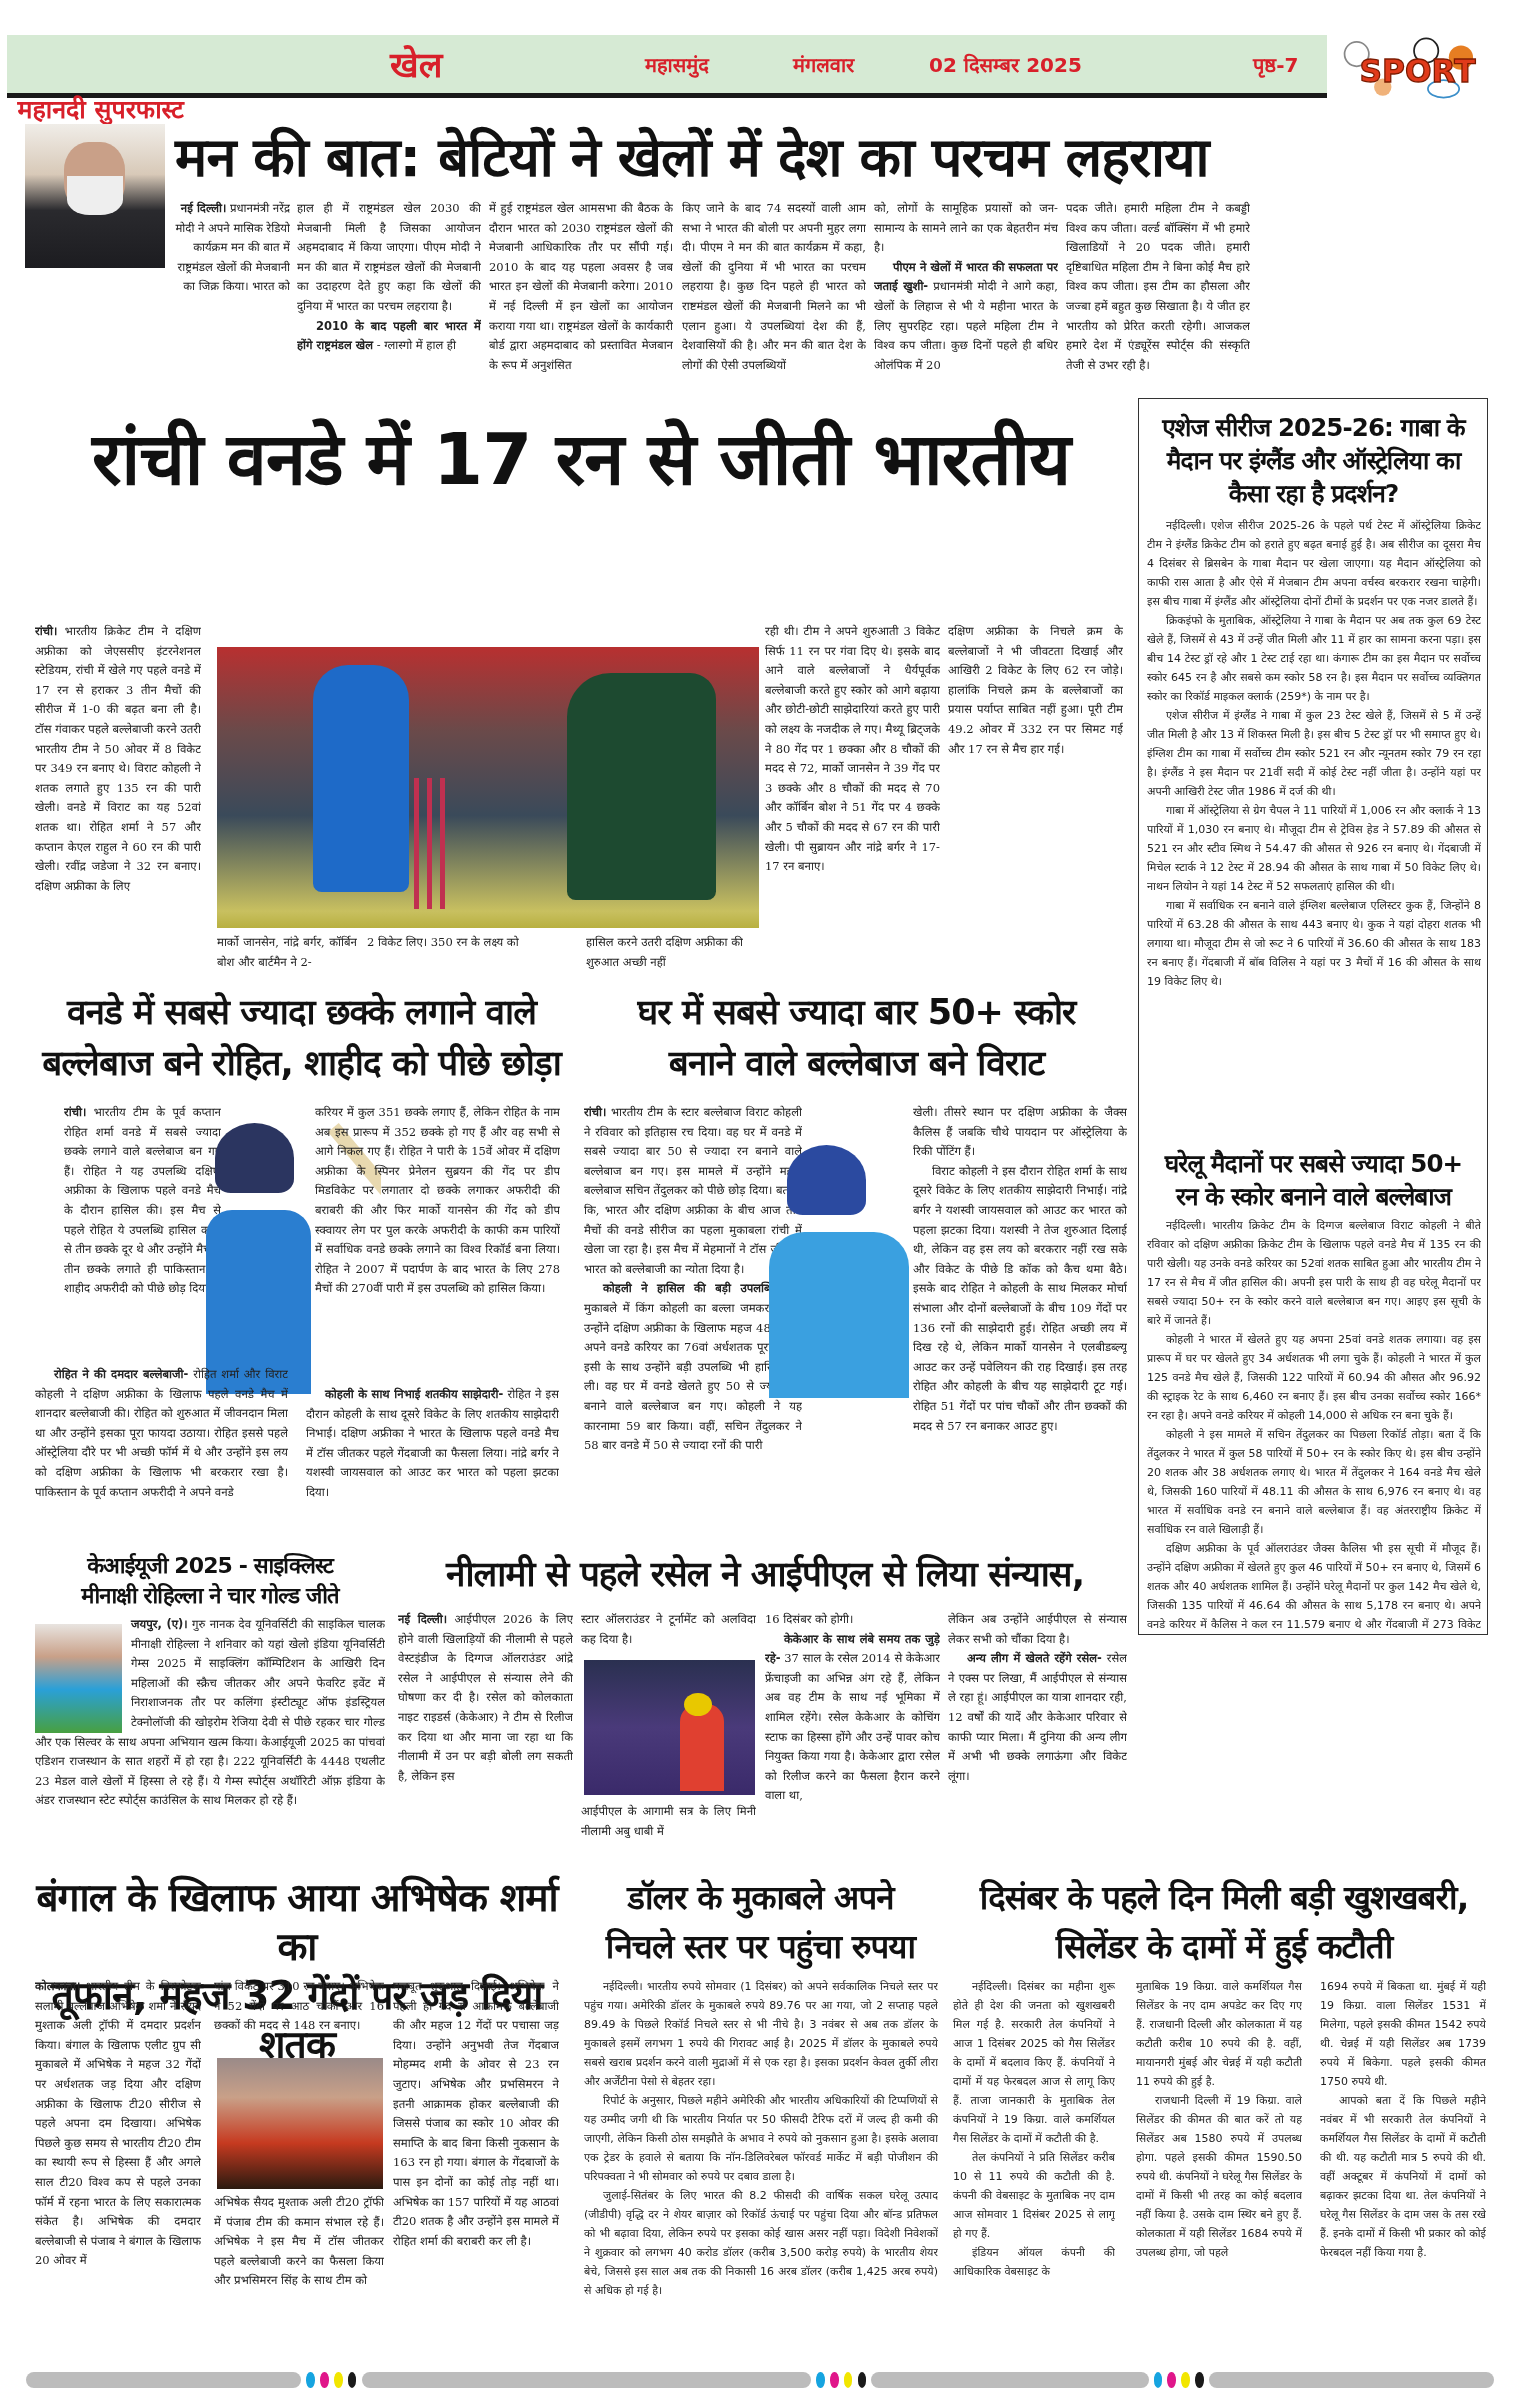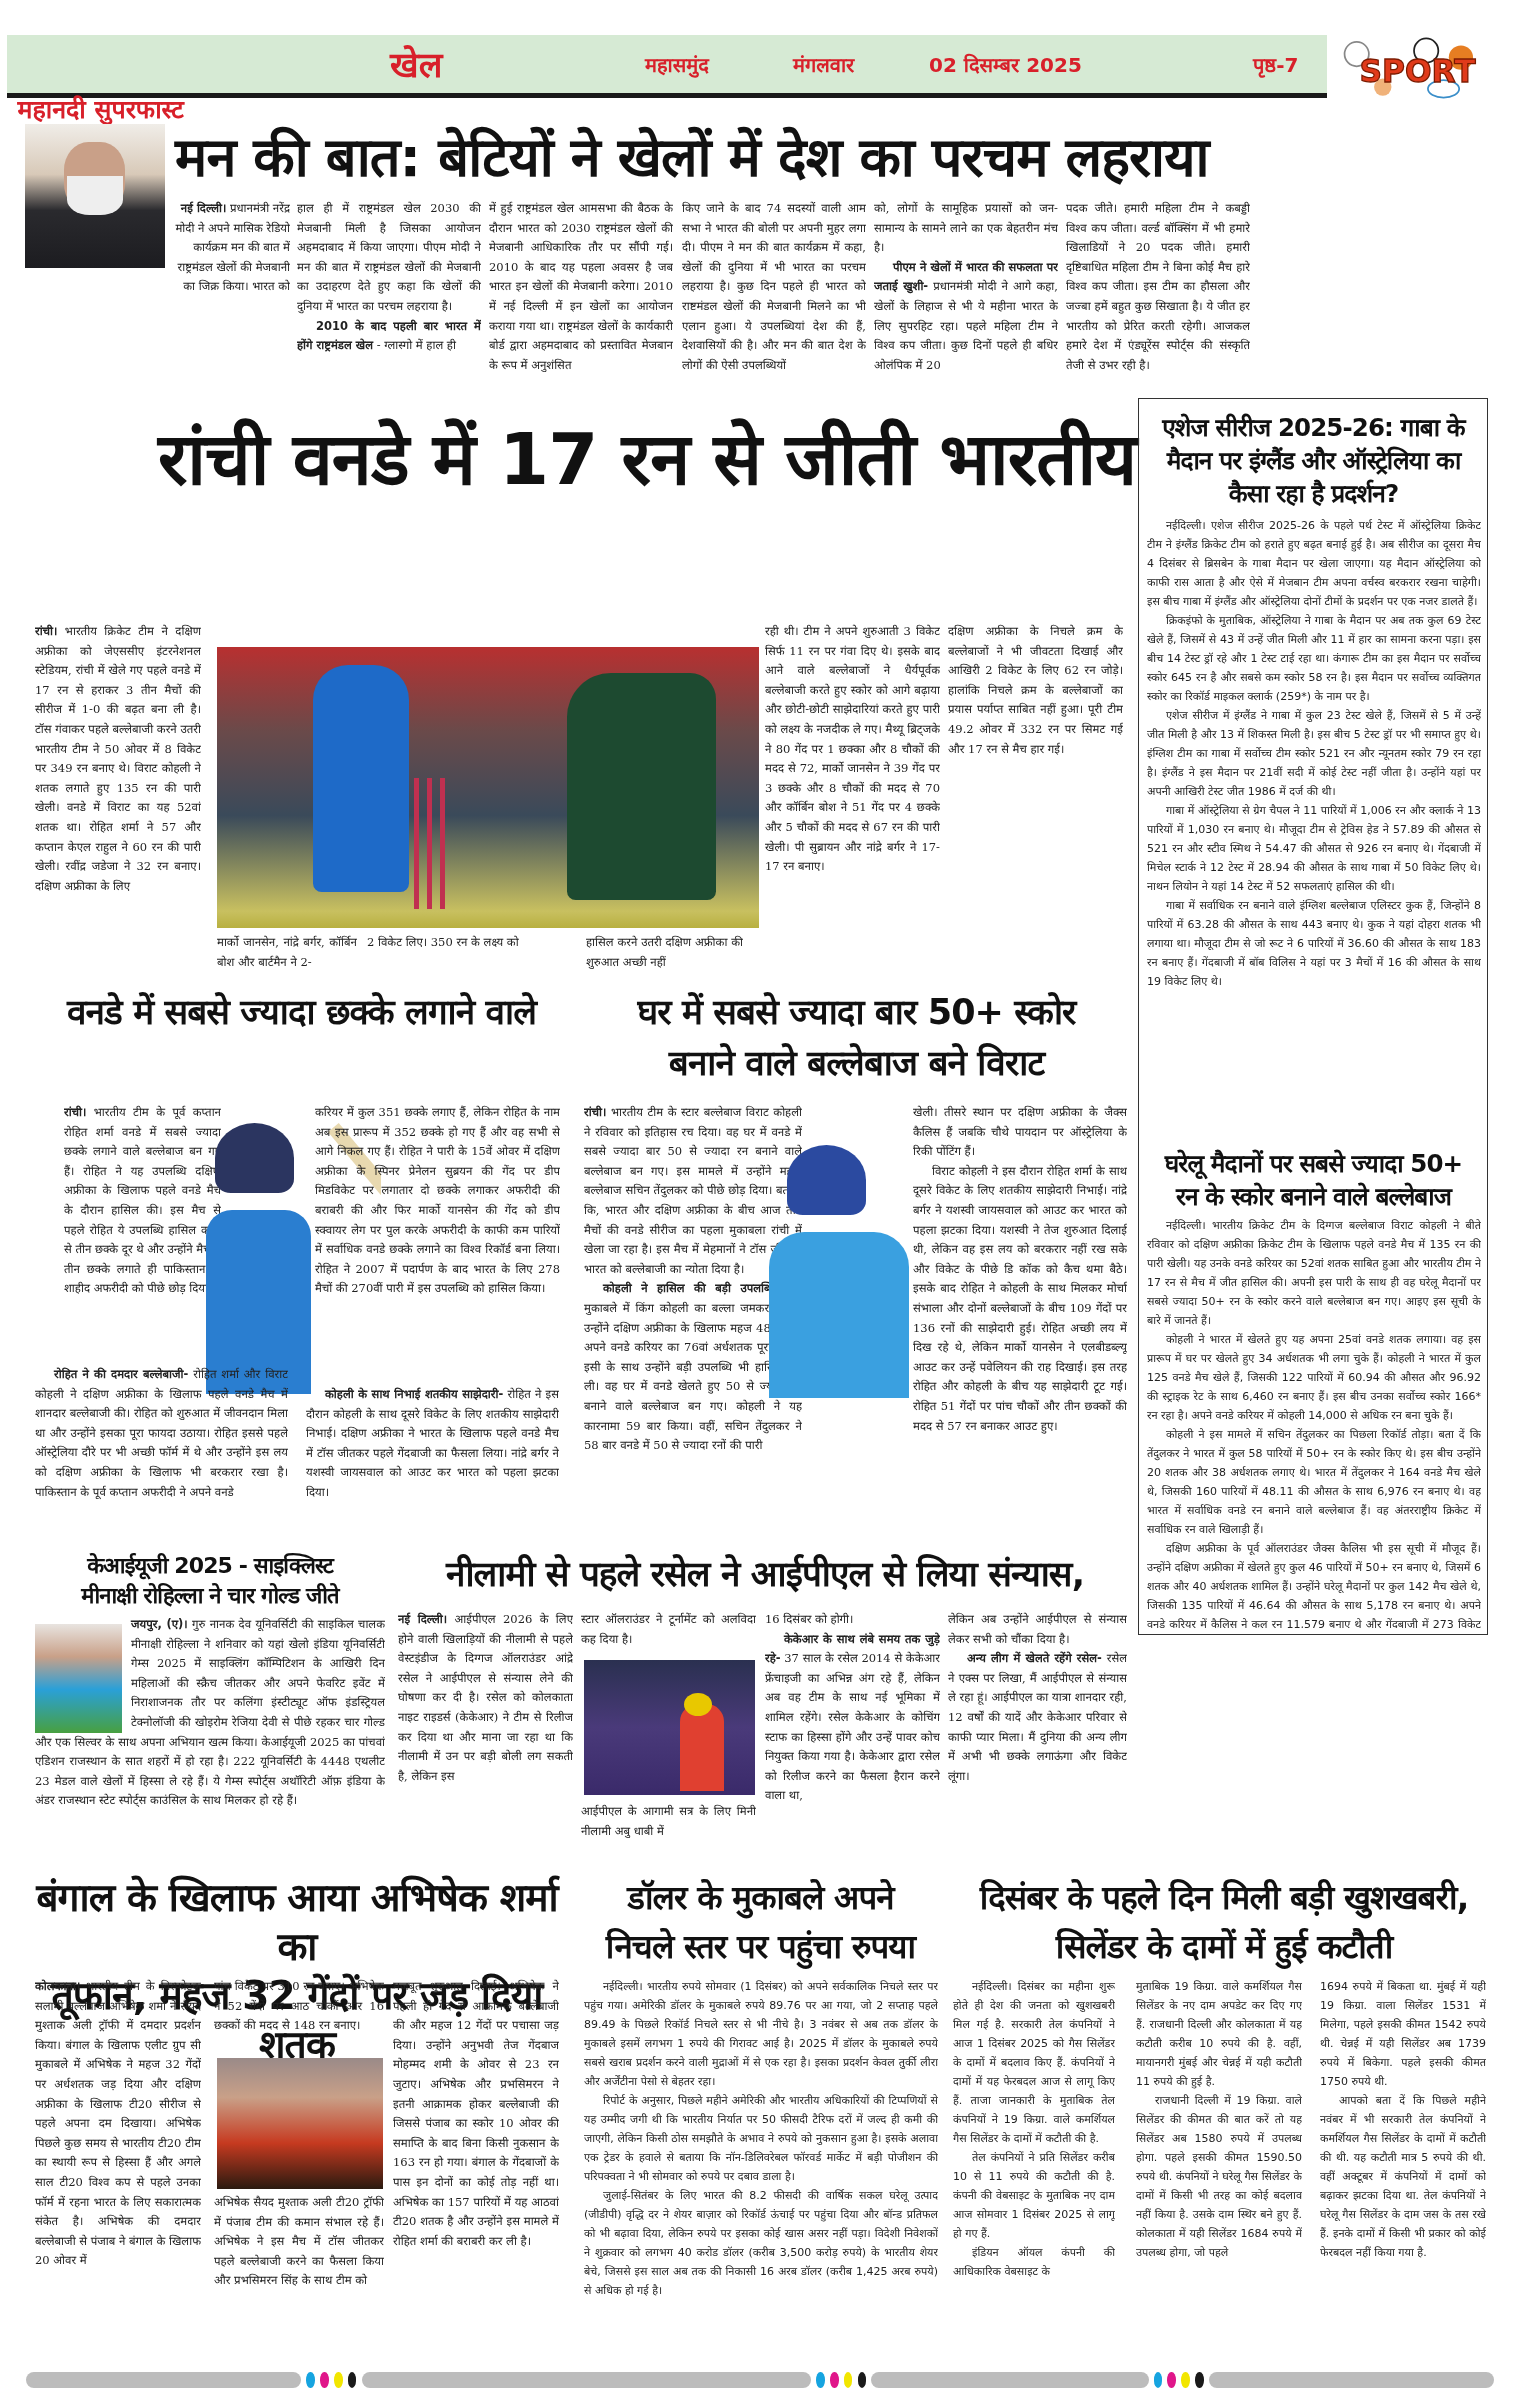--- a/index.html
+++ b/index.html
@@ -54,21 +54,21 @@
   <p class="ind"><b>2010 के बाद पहली बार भारत में होंगे राष्ट्रमंडल खेल</b><span> - ग्लास्गो में हाल ही</span></p>
 </div>
 <div class="abs col" style="left:489px;top:199px;width:184px;">में हुई राष्ट्रमंडल खेल आमसभा की बैठक के दौरान भारत को 2030 राष्ट्रमंडल खेलों की मेजबानी आधिकारिक तौर पर सौंपी गई। 2010 के बाद यह पहला अवसर है जब भारत इन खेलों की मेजबानी करेगा। 2010 में नई दिल्ली में इन खेलों का आयोजन कराया गया था। राष्ट्रमंडल खेलों के कार्यकारी बोर्ड द्वारा अहमदाबाद को प्रस्तावित मेजबान के रूप में अनुशंसित</div>
 <div class="abs col" style="left:682px;top:199px;width:184px;">किए जाने के बाद 74 सदस्यों वाली आम सभा ने भारत की बोली पर अपनी मुहर लगा दी। पीएम ने मन की बात कार्यक्रम में कहा, खेलों की दुनिया में भी भारत का परचम लहराया है। कुछ दिन पहले ही भारत को राष्टमंडल खेलों की मेजबानी मिलने का भी एलान हुआ। ये उपलब्धियां देश की हैं, देशवासियों की है। और मन की बात देश के लोगों की ऐसी उपलब्धियों</div>
 <div class="abs col" style="left:874px;top:199px;width:184px;">
   <p>को, लोगों के सामूहिक प्रयासों को जन-सामान्य के सामने लाने का एक बेहतरीन मंच है।</p>
   <p class="ind"><b>पीएम ने खेलों में भारत की सफलता पर जताई खुशी-</b><span> प्रधानमंत्री मोदी ने आगे कहा, खेलों के लिहाज से भी ये महीना भारत के लिए सुपरहिट रहा। पहले महिला टीम ने विश्व कप जीता। कुछ दिनों पहले ही बधिर ओलंपिक में 20</span></p>
 </div>
 <div class="abs col" style="left:1066px;top:199px;width:184px;">पदक जीते। हमारी महिला टीम ने कबड्डी विश्व कप जीता। वर्ल्ड बॉक्सिंग में भी हमारे खिलाडियों ने 20 पदक जीते। हमारी दृष्टिबाधित महिला टीम ने बिना कोई मैच हारे विश्व कप जीता। इस टीम का हौसला और जज्बा हमें बहुत कुछ सिखाता है। ये जीत हर भारतीय को प्रेरित करती रहेगी। आजकल हमारे देश में एंड्यूरेंस स्पोर्ट्स की संस्कृति तेजी से उभर रही है।</div>
 
-<div class="abs hl" style="left:26px;top:411px;width:1110px;font-size:72px;text-align:right;line-height:96px;">
+<div class="abs hl" style="left:26px;top:411px;width:1110px;font-size:72px;text-align:center;line-height:96px;">
   <div>रांची वनडे में 17 रन से जीती भारतीय</div>
 </div>
 <div class="abs col" style="left:35px;top:622px;width:166px;height:376px;">
   <b>रांची।</b><span> भारतीय क्रिकेट टीम ने दक्षिण अफ्रीका को जेएससीए इंटरनेशनल स्टेडियम, रांची में खेले गए पहले वनडे में 17 रन से हराकर 3 तीन मैचों की सीरीज में 1-0 की बढ़त बना ली है। टॉस गंवाकर पहले बल्लेबाजी करने उतरी भारतीय टीम ने 50 ओवर में 8 विकेट पर 349 रन बनाए थे। विराट कोहली ने शतक लगाते हुए 135 रन की पारी खेली। वनडे में विराट का यह 52वां शतक था। रोहित शर्मा ने 57 और कप्तान केएल राहुल ने 60 रन की पारी खेली। रवींद्र जडेजा ने 32 रन बनाए। दक्षिण अफ्रीका के लिए</span>
 </div>
 <div class="abs photo" style="left:217px;top:647px;width:542px;height:281px;background:linear-gradient(180deg,#b83030 0%,#6a4a4a 30%,#3a4a5a 60%,#c8c060 94%,#b8b040 100%);">
   <div style="position:absolute;left:96px;top:17.5px;width:96px;height:227px;background:#1e6ac8;border-radius:35px 35px 8.7px 8.7px;"></div>
   <div style="position:absolute;left:197px;top:131px;width:5.2px;height:131px;background:#c03050;"></div>
   <div style="position:absolute;left:210px;top:131px;width:5.2px;height:131px;background:#c03050;"></div>
   <div style="position:absolute;left:223px;top:131px;width:5.2px;height:131px;background:#c03050;"></div>
@@ -94,20 +94,21 @@
 <div class="abs hl" style="left:1152px;top:1147px;width:323px;font-size:24.5px;text-align:center;line-height:33px;">घरेलू मैदानों पर सबसे ज्यादा 50+ रन के स्कोर बनाने वाले बल्लेबाज</div>
 <div class="abs sans" style="left:1147px;top:1216px;width:334px;height:412px;">
   <p class="ind">नईदिल्ली। भारतीय क्रिकेट टीम के दिग्गज बल्लेबाज विराट कोहली ने बीते रविवार को दक्षिण अफ्रीका क्रिकेट टीम के खिलाफ पहले वनडे मैच में 135 रन की पारी खेली। यह उनके वनडे करियर का 52वां शतक साबित हुआ और भारतीय टीम ने 17 रन से मैच में जीत हासिल की। अपनी इस पारी के साथ ही वह घरेलू मैदानों पर सबसे ज्यादा 50+ रन के स्कोर करने वाले बल्लेबाज बन गए। आइए इस सूची के बारे में जानते हैं।</p>
   <p class="ind">कोहली ने भारत में खेलते हुए यह अपना 25वां वनडे शतक लगाया। वह इस प्रारूप में घर पर खेलते हुए 34 अर्धशतक भी लगा चुके हैं। कोहली ने भारत में कुल 125 वनडे मैच खेले हैं, जिसकी 122 पारियों में 60.94 की औसत और 96.92 की स्ट्राइक रेट के साथ 6,460 रन बनाए हैं। इस बीच उनका सर्वोच्च स्कोर 166* रन रहा है। अपने वनडे करियर में कोहली 14,000 से अधिक रन बना चुके हैं।</p>
   <p class="ind">कोहली ने इस मामले में सचिन तेंदुलकर का पिछला रिकॉर्ड तोड़ा। बता दें कि तेंदुलकर ने भारत में कुल 58 पारियों में 50+ रन के स्कोर किए थे। इस बीच उन्होंने 20 शतक और 38 अर्धशतक लगाए थे। भारत में तेंदुलकर ने 164 वनडे मैच खेले थे, जिसकी 160 पारियों में 48.11 की औसत के साथ 6,976 रन बनाए थे। वह भारत में सर्वाधिक वनडे रन बनाने वाले बल्लेबाज हैं। वह अंतरराष्ट्रीय क्रिकेट में सर्वाधिक रन वाले खिलाड़ी हैं।</p>
   <p class="ind">दक्षिण अफ्रीका के पूर्व ऑलराउंडर जैक्स कैलिस भी इस सूची में मौजूद हैं। उन्होंने दक्षिण अफ्रीका में खेलते हुए कुल 46 पारियों में 50+ रन बनाए थे, जिसमें 6 शतक और 40 अर्धशतक शामिल हैं। उन्होंने घरेलू मैदानों पर कुल 142 मैच खेले थे, जिसकी 135 पारियों में 46.64 की औसत के साथ 5,178 रन बनाए थे। अपने वनडे करियर में कैलिस ने कुल रन 11,579 बनाए थे और गेंदबाजी में 273 विकेट लिए थे। रिकी पोंटिंग ने ऑस्ट्रेलिया में खेलते हुए 134* रन के सर्वोच्च स्कोर के साथ 14 शतक और 32 अर्धशतक लगाए थे। उन्हने घर पर 154 वनडे खेले थे, जिसकी 151 पारियों में 39.71 की औसत के साथ 5,521 रन बनाए थे। अपने बेमिसाल वनडे करियर में पोंटिंग ने कुल 375 मैच खेले थे, जिसकी 365 पारियों में 42.03 की औसत के साथ 13,704 रन बनाए थे।</p>
 </div>
 
 <div class="abs hl" style="left:26px;top:987px;width:551px;font-size:35px;text-align:center;line-height:51px;">
   <div>वनडे में सबसे ज्यादा छक्के लगाने वाले</div>
+  <div>बल्लेबाज बने रोहित, शाहीद को पीछे छोड़ा</div>
 </div>
 <div class="abs col" style="left:19px;top:1103px;width:157px;height:262px;margin-left:45px;">
   <b>रांची।</b><span> भारतीय टीम के पूर्व कप्तान रोहित शर्मा वनडे में सबसे ज्यादा छक्के लगाने वाले बल्लेबाज बन गए हैं। रोहित ने यह उपलब्धि दक्षिण अफ्रीका के खिलाफ पहले वनडे मैच के दौरान हासिल की। इस मैच से पहले रोहित ये उपलब्धि हासिल करने से तीन छक्के दूर थे और उन्होंने मैच में तीन छक्के लगाते ही पाकिस्तान के शाहीद अफरीदी को पीछे छोड़ दिया।</span>
 </div>
 <div class="abs photo" style="left:197px;top:1114px;width:184px;height:280px;">
   <div style="position:absolute;left:17.5px;top:8.7px;width:79px;height:70px;border-radius:50% 50% 20% 20%;background:#2b3560;"></div>
   <div style="position:absolute;left:8.7px;top:96px;width:105px;height:184px;background:#2a7ed0;border-radius:26px 26px 0 0;"></div>
   <div style="position:absolute;left:83px;top:17.5px;width:14px;height:149px;background:#e8d9b0;transform:rotate(-40deg);transform-origin:top left;left:131px;"></div>
 </div>
 <div class="abs col" style="left:315px;top:1103px;width:245px;height:271px;">करियर में कुल 351 छक्के लगाए हैं, लेकिन रोहित के नाम अब इस प्रारूप में 352 छक्के हो गए हैं और वह सभी से आगे निकल गए हैं। रोहित ने पारी के 15वें ओवर में दक्षिण अफ्रीका के स्पिनर प्रेनेलन सुब्रयन की गेंद पर डीप मिडविकेट पर लगातार दो छक्के लगाकर अफरीदी की बराबरी की और फिर मार्को यानसेन की गेंद को डीप स्क्वायर लेग पर पुल करके अफरीदी के काफी कम पारियों में सर्वाधिक वनडे छक्के लगाने का विश्व रिकॉर्ड बना लिया। रोहित ने 2007 में पदार्पण के बाद भारत के लिए 278 मैचों की 270वीं पारी में इस उपलब्धि को हासिल किया।</div>

